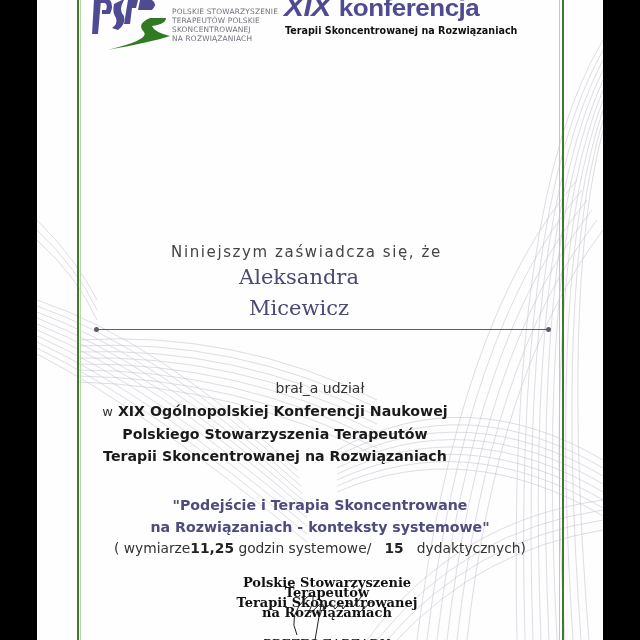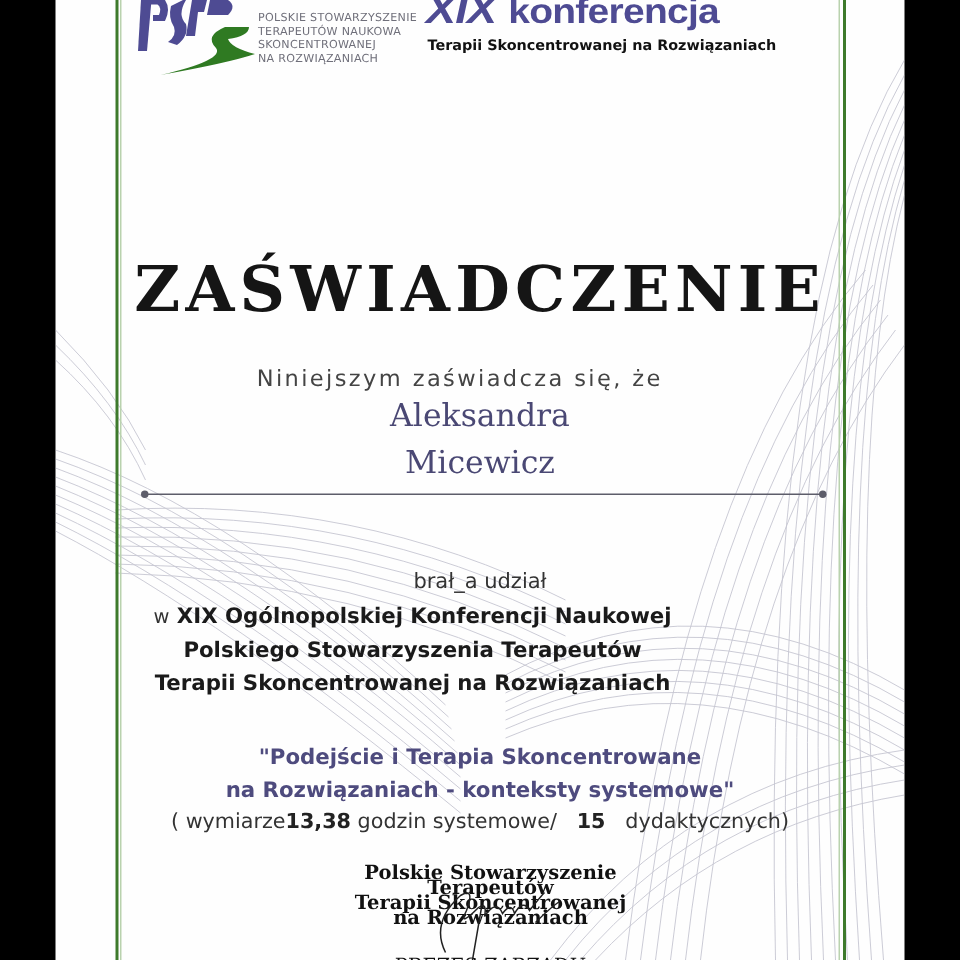--- a/index.html
+++ b/index.html
@@ -40,21 +40,21 @@
       position: absolute; left: 0; width: 566px; top: 168px; text-align: center;
       font-family: "DejaVu Serif", serif; font-weight: bold; font-size: 42px;
       letter-spacing: 3.5px; color: #151515;
     }
     .certify {
       position: absolute; left: 0; width: 539px; top: 243px; text-align: center;
       font-family: "DejaVu Sans", sans-serif; font-size: 15px; letter-spacing: 1.6px;
       color: #444;
     }
     .name {
-      position: absolute; left: 0; width: 566px; top: 262px; text-align: center;
+      position: absolute; left: 0; width: 524px; top: 262px; text-align: center;
       font-family: "DejaVu Serif", serif; font-size: 21px; line-height: 31px;
       color: #4a4874;
     }
     .rule { position: absolute; left: 59px; top: 329px; width: 452px; height: 1px; background: #5d5d6a; }
     .rule-dot { position: absolute; top: 327px; width: 5px; height: 5px; border-radius: 50%; background: #5d5d6a; }
 
     .took-part {
       position: absolute; left: 0; width: 566px; top: 380px; text-align: center;
       font-size: 14px; color: #333;
     }
@@ -152,54 +152,53 @@
       <path d="M2 0 L9 0 L6 34 L0 34 Z"></path>
       <path d="M8 0 L18 0 Q22 6 18 14 L10 14 L10 10 L14 10 Q16 5 13 3 L8 3 Z"></path>
       <path d="M22 4 L30 0 L32 0 Q26 10 32 16 Q34 24 26 30 L20 28 Q26 24 24 18 Q20 12 22 4 Z"></path>
       <path d="M36 0 L46 0 L44 8 L40 8 L38 24 L32 24 Z"></path>
       <path d="M48 0 L60 0 Q66 4 60 10 L46 10 Z"></path>
     </g>
     <path d="M15 50 Q60 42 78 36 Q62 32 60 26 Q74 24 74 18 L58 18 Q44 24 52 32 Q58 40 15 50 Z" fill="#2f7a22"></path>
   </svg>
   <div class="logo-text">
     <div>POLSKIE STOWARZYSZENIE</div>
-    <div>TERAPEUTÓW NAUKOWA</div>
+    <div>TERAPEUTÓW POLSKIE</div>
     <div>SKONCENTROWANEJ</div>
     <div>NA ROZWIĄZANIACH</div>
   </div>
 
   <div class="conf-title">
     <span class="roman">XIX</span><span>konferencja</span>
   </div>
   <div class="conf-sub">
     <div>Terapii Skoncentrowanej na Rozwiązaniach</div>
   </div>
 
-  <div class="title">ZAŚWIADCZENIE</div>
   <div class="certify">Niniejszym zaświadcza się, że</div>
   <div class="name">
     <div>Aleksandra</div>
     <div>Micewicz</div>
   </div>
   <div class="rule"></div>
   <div class="rule-dot" style="left:57px"></div>
   <div class="rule-dot" style="left:509px"></div>
 
   <div class="took-part">brał_a udział</div>
   <div class="conference">
     <div><span class="pre">w</span> <span>XIX Ogólnopolskiej Konferencji Naukowej</span></div>
     <div>Polskiego Stowarzyszenia Terapeutów</div>
     <div>Terapii Skoncentrowanej na Rozwiązaniach</div>
   </div>
   <div class="topic">
     <div>"Podejście i Terapia Skoncentrowane</div>
     <div>na Rozwiązaniach - konteksty systemowe"</div>
   </div>
   <div class="hours">
-    <span>( wymiarze</span><b>13,38</b><span> godzin systemowe/</span>&nbsp;&nbsp;&nbsp;<b>15</b>&nbsp;&nbsp;&nbsp;<span>dydaktycznych)</span>
+    <span>( wymiarze</span><b>11,25</b><span> godzin systemowe/</span>&nbsp;&nbsp;&nbsp;<b>15</b>&nbsp;&nbsp;&nbsp;<span>dydaktycznych)</span>
   </div>
 
   <div class="stamp">
     <div class="bold">Polskie Stowarzyszenie Terapeutów</div>
     <div class="bold">Terapii Skoncentrowanej na Rozwiązaniach</div>
     <div class="role">PREZES ZARZĄDU</div>
     <div class="person">Artur Lewiński</div>
   </div>
   <svg class="sig" width="110" height="55" viewBox="0 0 110 55">
     <path d="M20 50 Q10 30 30 12 Q40 6 34 22 Q28 34 42 20 Q48 16 46 26 Q54 14 58 24 Q64 16 66 24 Q72 14 76 22 Q84 12 86 10 M44 20 L38 55 M80 30 Q90 20 96 16" fill="none" stroke="#222" stroke-width="1"></path>

